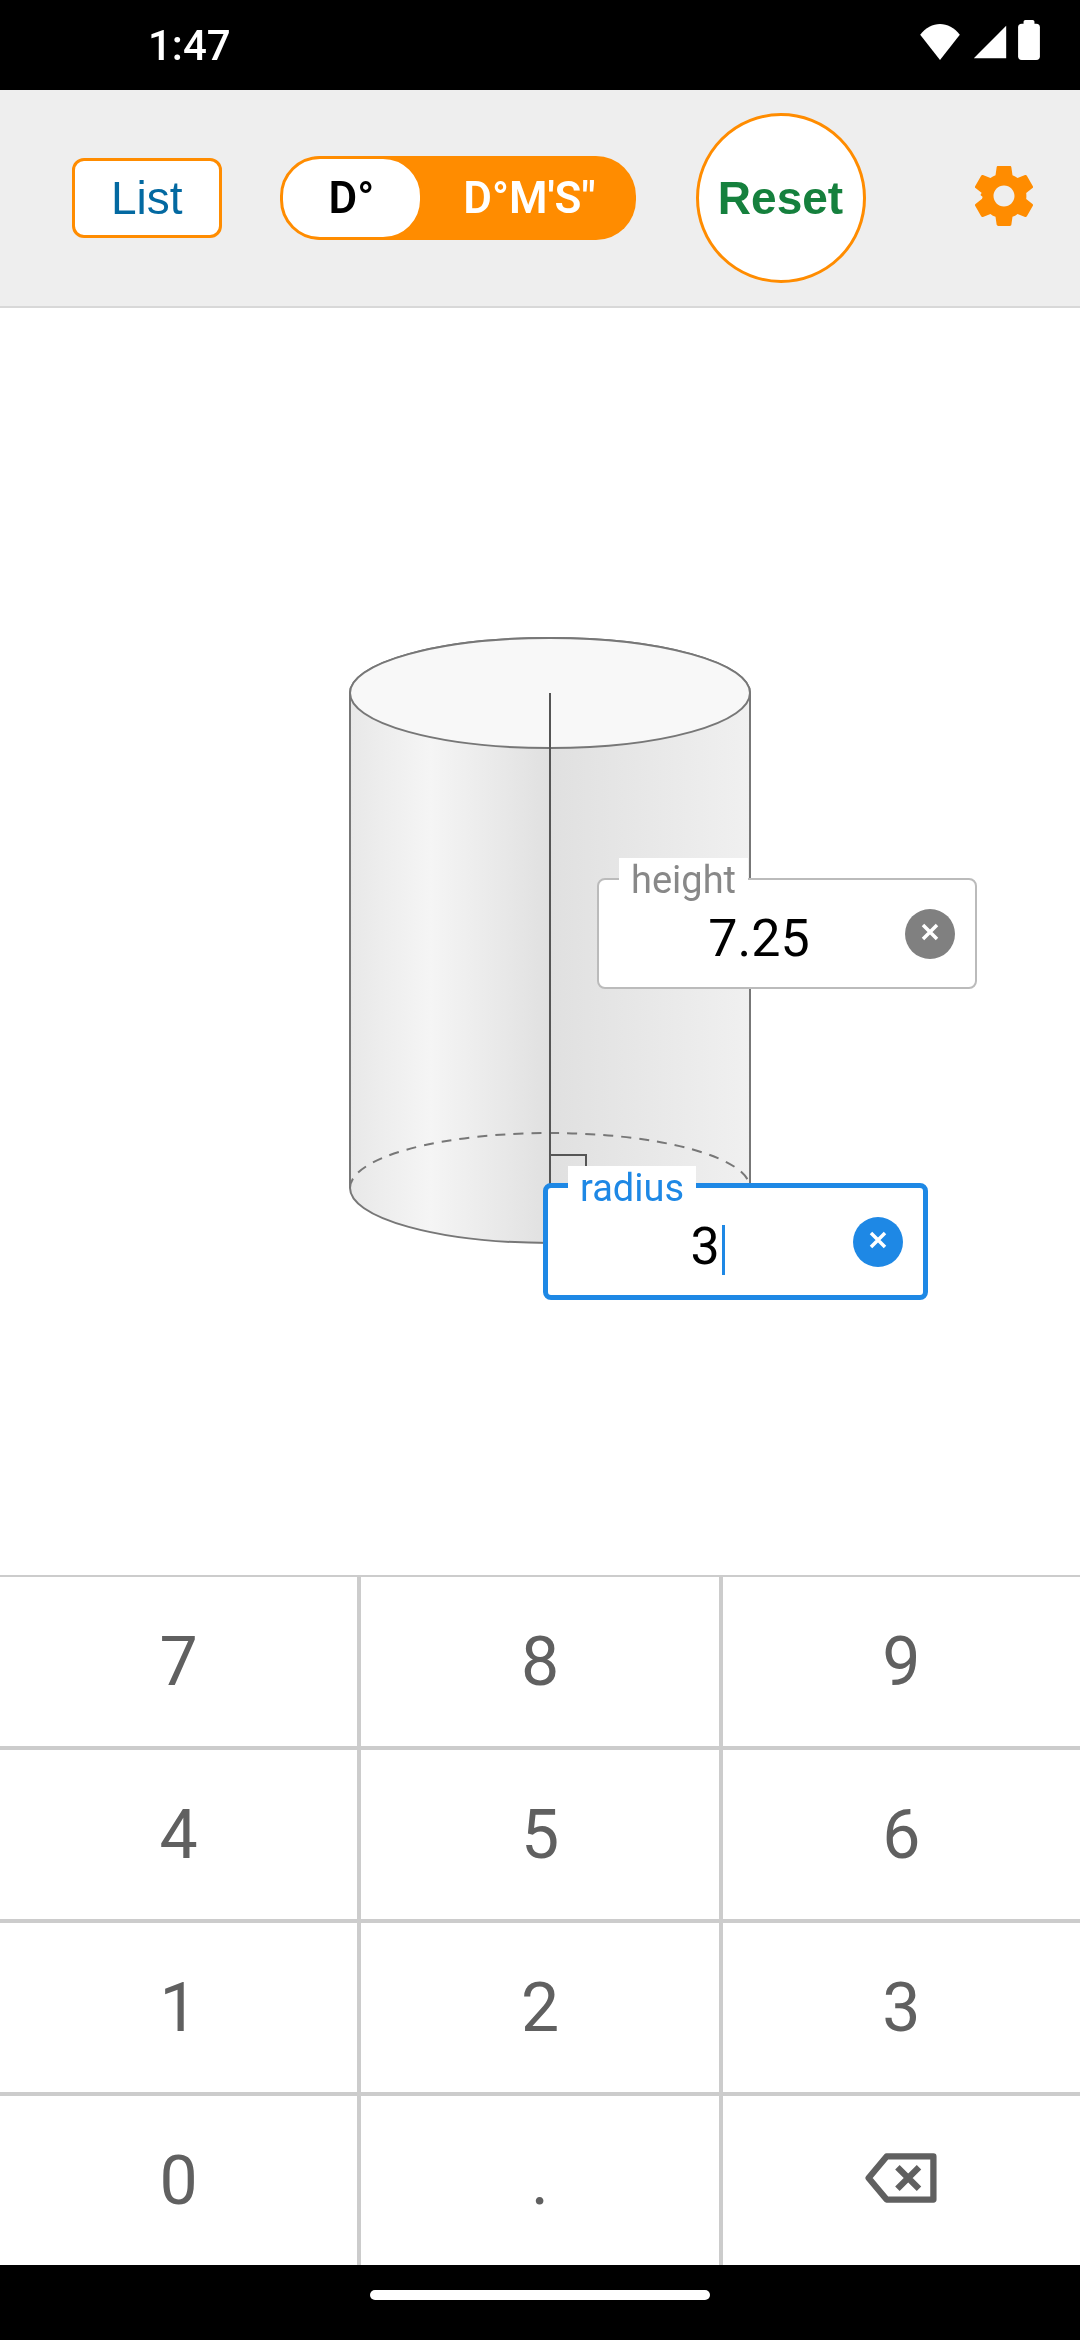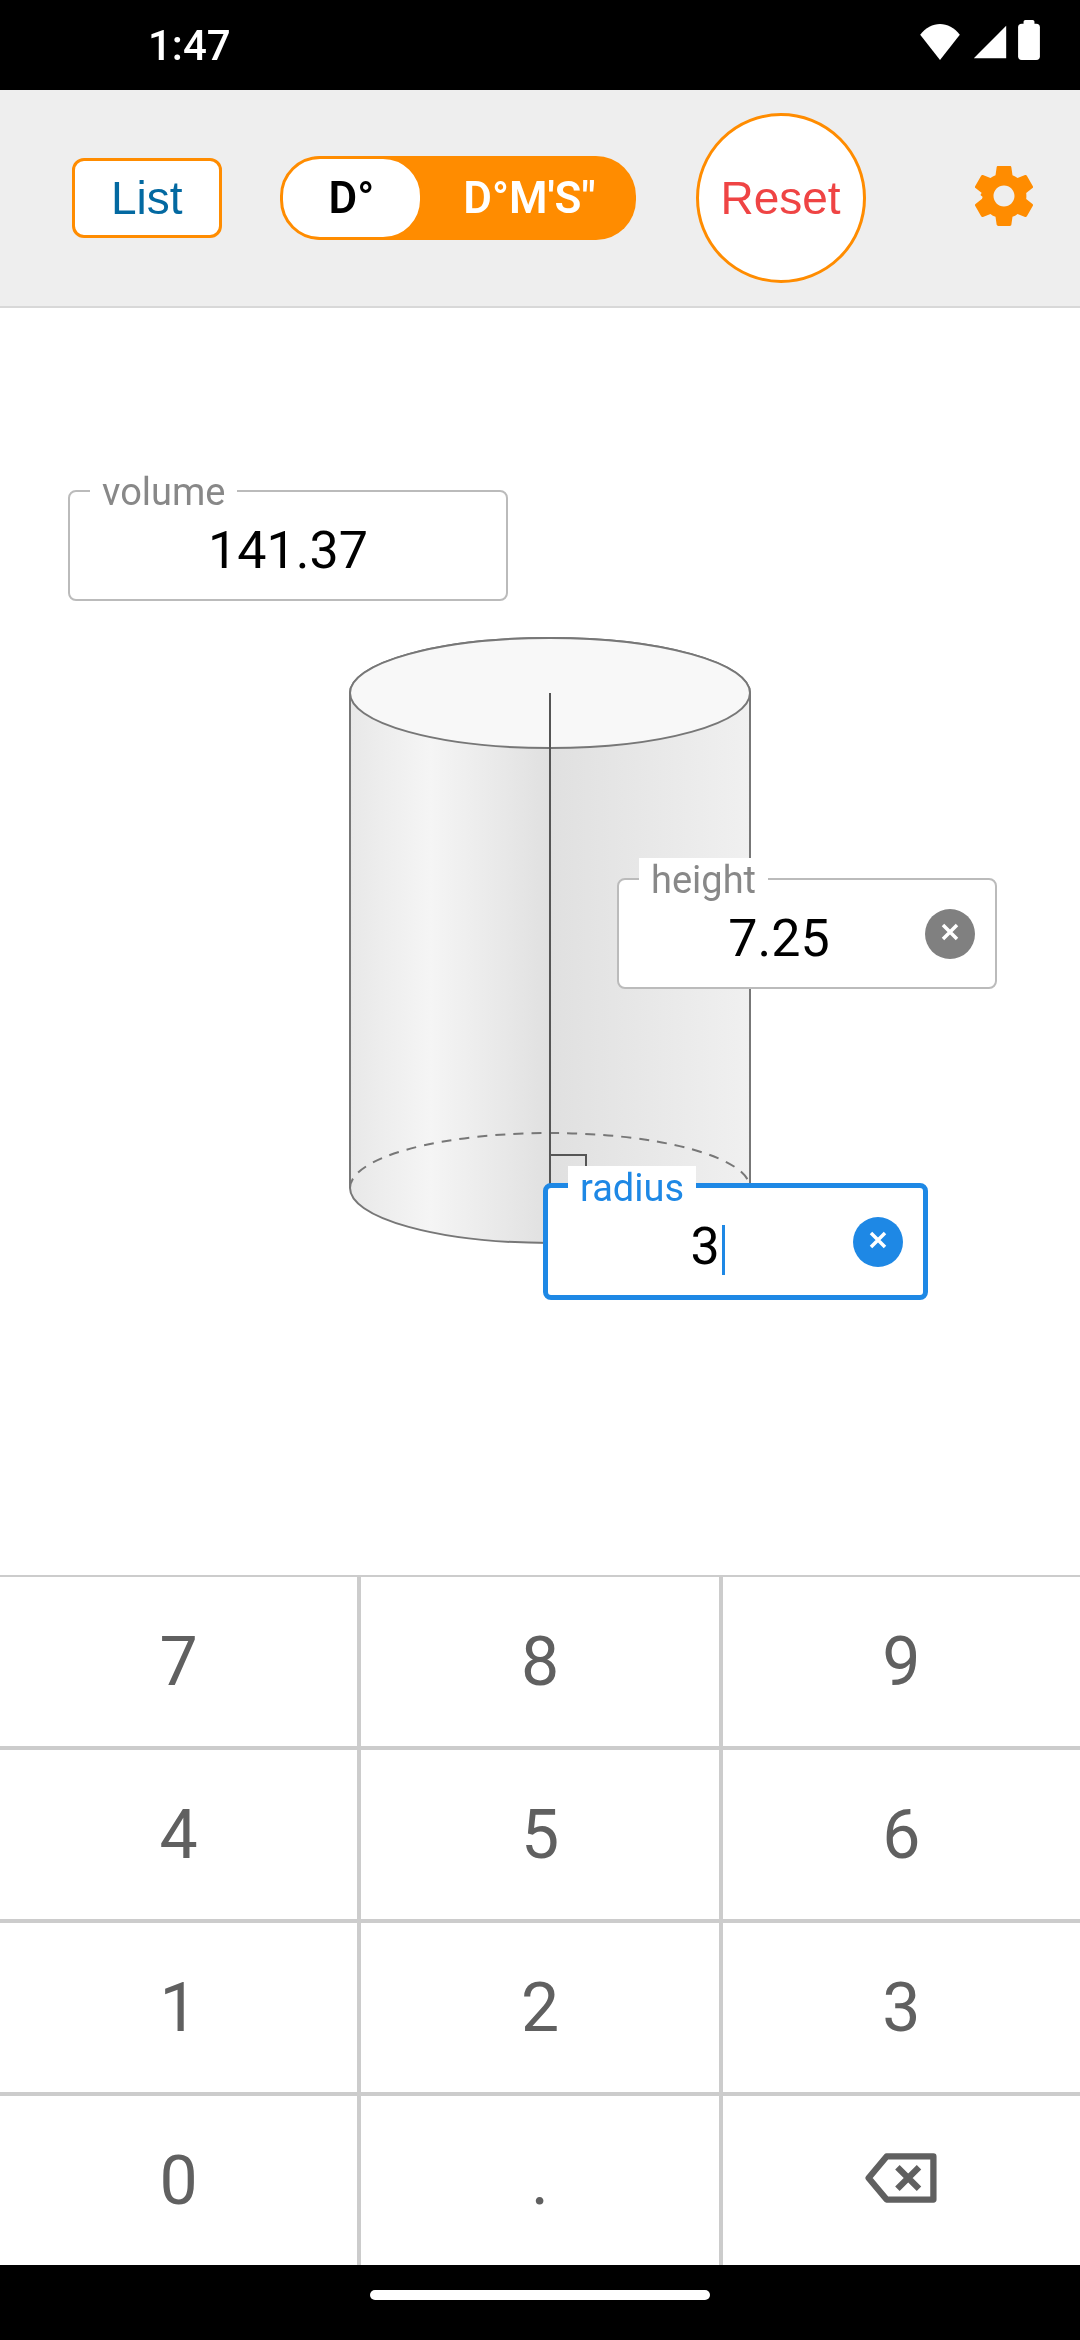--- a/index.html
+++ b/index.html
@@ -14,38 +14,38 @@
   
   .app { flex: 1; background: #fff; display: flex; flex-direction: column; position: relative; }
 
   
   .toolbar { height: 218px; background: #eeeeee; display: flex; align-items: center; padding: 0 40px 0 72px; gap: 60px; border-bottom: 2px solid #d8d8d8; box-shadow: 0 3px 4px rgba(0,0,0,0.1); }
   .btn-list { border: 3px solid #ff8c00; color: #0369a1; background: #fff; font-size: 46px; font-weight: 500; padding: 10px 36px; border-radius: 12px; }
   .toggle { display: flex; background: #ff8c00; border-radius: 40px; height: 84px; align-items: center; }
   .toggle .seg { font-size: 44px; font-weight: 600; padding: 0 40px; height: 84px; display:flex;align-items:center;justify-content:center;}
   .toggle .seg.active { background: #fff; color: #000; border: 3px solid #ff8c00; border-radius: 40px; height: 84px; padding: 0 46px; margin:-2px 0 -2px -2px;}
   .toggle .seg.inactive { color: #fff; }
-  .btn-reset { width: 170px; height: 170px; border-radius: 85px; border: 3px solid #ff8c00; background: #fff; color: #ef4444; font-size: 46px; font-weight: 400; display:flex;align-items:center;justify-content:center;}
+  .btn-reset { width: 170px; height: 170px; border-radius: 85px; border: 3px solid #ff8c00; background: #fff; color: #15803d; font-size: 46px; font-weight: 700; display:flex;align-items:center;justify-content:center;}
   .gear { margin-left: auto; }
   .gear svg { width: 72px; height: 72px; fill: #ff8c00; }
 
   
   .canvas { flex: 1; position: relative; background: #fff; }
   .fieldset { position: absolute; border: 2px solid #bbb; border-radius: 8px; background: #fff; padding: 28px 34px 18px; }
   .fieldset .legend { position: absolute; top: -22px; left: 20px; background: #fff; padding: 0 12px; color: #888; font-size: 38px; }
   .fieldset .value { font-size: 52px; color: #000; text-align: center; min-width: 160px; }
   .fieldset .clear { position: absolute; right: 20px; top: 50%; transform: translateY(-50%); width: 50px; height: 50px; border-radius: 25px; display:flex;align-items:center;justify-content:center; }
   .fieldset.active { border: 5px solid #1e88e5; }
   .fieldset.active .legend { color: #1e88e5; }
   .clear.grey { background: #808080; }
   .clear.blue { background: #1e88e5; }
   .clear svg { width: 28px; height: 28px; fill: #fff; }
 
   .vol-field { top: 182px; left: 68px; width: 440px; }
-  .hgt-field { top: 570px; left: 597px; width: 380px; padding-right: 90px; margin-left: 20px; }
+  .hgt-field { top: 570px; left: 597px; width: 380px; padding-right: 90px; }
   .rad-field { top: 875px; left: 543px; width: 385px; padding-right: 90px; }
 
   .caret { display:inline-block; width:3px; height:50px; background:#1e88e5; vertical-align:middle; margin-left:2px; animation: blink 1s step-end infinite;}
   @keyframes blink { 50% { opacity: 0; } }
 
   .cylinder { position: absolute; top: 325px; left: 345px; }
 
   
   .keypad { height: 690px; display: grid; grid-template-columns: 1fr 1fr 1fr; grid-template-rows: repeat(4, 1fr); gap: 4px; background: #ccc; padding: 2px 0 0 0;}
   .key { background: #fff; display: flex; align-items: center; justify-content: center; font-size: 68px; color: #606060; font-weight: 400; }
@@ -113,24 +113,20 @@
         </defs>
         <ellipse cx="205" cy="60" rx="200" ry="55" fill="#f8f8f8" stroke="#777" stroke-width="2"></ellipse>
         <path d="M5 60 L5 555 A200 55 0 0 0 405 555 L405 60" fill="url(#cg)" stroke="#777" stroke-width="2"></path>
         <path d="M5 555 A200 55 0 0 1 405 555" fill="none" stroke="#777" stroke-width="2" stroke-dasharray="10 8"></path>
         <ellipse cx="205" cy="60" rx="200" ry="55" fill="#f8f8f8" stroke="#777" stroke-width="2"></ellipse>
         <line x1="205" y1="60" x2="205" y2="555" stroke="#555" stroke-width="2"></line>
         <line x1="205" y1="608" x2="405" y2="560" stroke="#555" stroke-width="2"></line>
         <rect x="205" y="522" width="36" height="33" fill="none" stroke="#555" stroke-width="2"></rect>
       </svg>
 
-      <div class="fieldset vol-field">
-        <span class="legend">volume</span>
-        <div class="value">141.37</div>
-      </div>
 
       <div class="fieldset hgt-field">
         <span class="legend">height</span>
         <div class="value">7.25</div>
         <div class="clear grey">
           <span><svg viewBox="0 0 24 24">
                 <path d="M18 6L6 18M6 6l12 12" stroke="#fff" stroke-width="3" fill="none"></path>
               </svg></span>
         </div>
       </div>

